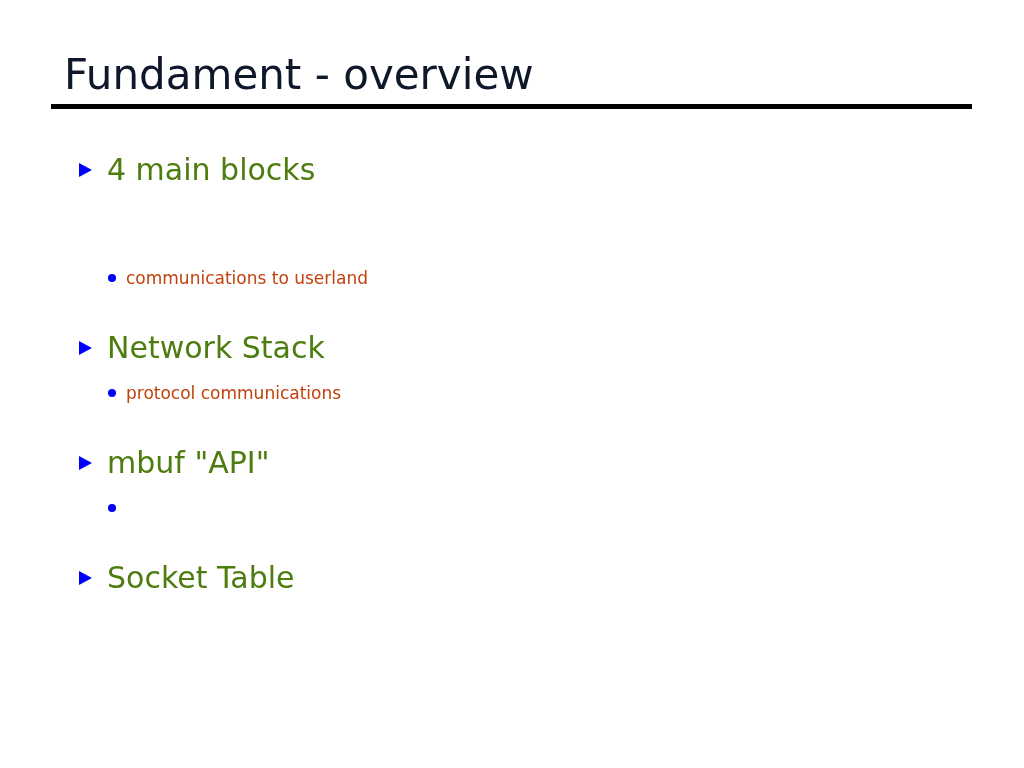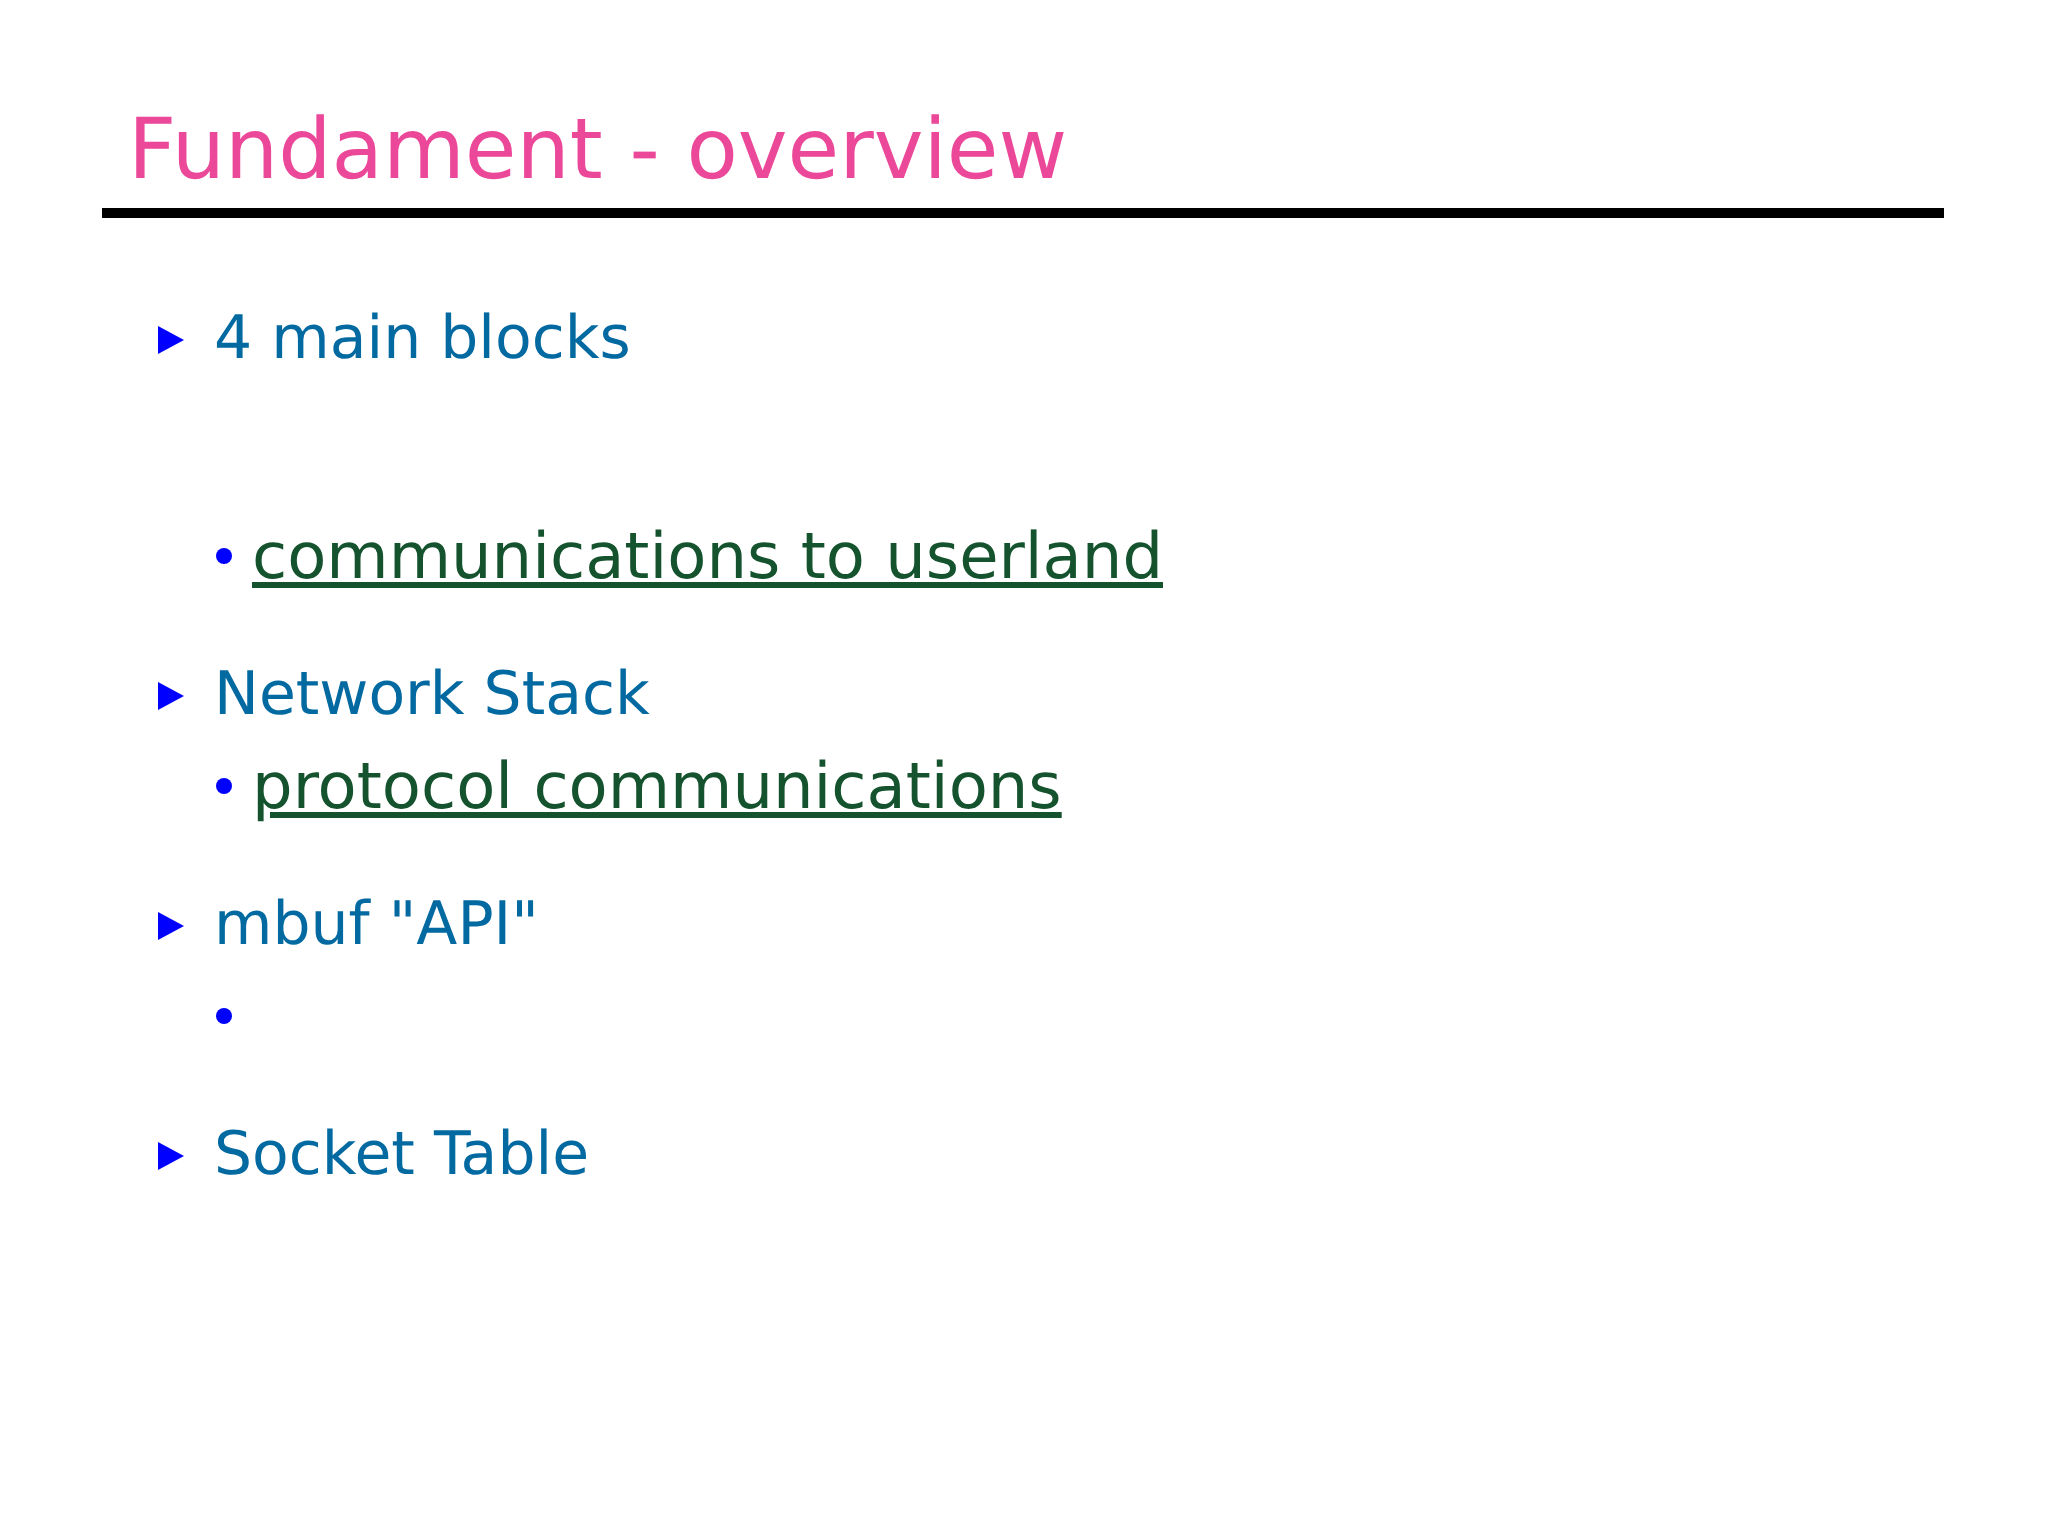--- a/index.html
+++ b/index.html
@@ -27,21 +27,21 @@
   
   .title-block {
     position: absolute;
     left: 51px;
     top: 47px;
     width: 921px;
   }
   .slide-title {
     font-size: 42px;
     line-height: 56px;
-    color: #ec4899;
+    color: #0f172a;
     font-weight: normal;
     letter-spacing: 0px;
     white-space: nowrap;
     padding-left: 13px;
     margin: 0;
   }
   .title-rule {
     width: 921px;
     height: 5px;
     background: #000000;
@@ -75,21 +75,21 @@
     transform: translateY(-50%);
     width: 0;
     height: 0;
     border-top: 7px solid transparent;
     border-bottom: 7px solid transparent;
     border-left: 13px solid #0000ff;
   }
   .l1-text {
     font-size: 30px;
     line-height: 36px;
-    color: #0369a1;
+    color: #4d7c0f;
     white-space: nowrap;
   }
 
   
   .l2 {
     position: relative;
     height: 38px;
     padding-left: 126px;
     display: flex;
     align-items: center;
@@ -98,25 +98,24 @@
     position: absolute;
     left: 108px;
     top: 50%;
     transform: translateY(-50%);
     width: 8px;
     height: 8px;
     border-radius: 50%;
     background: #0000ff;
   }
   .l2-text {
-    font-size: 32px;
+    font-size: 17px;
     line-height: 30px;
-    color: #14532d;
+    color: #c2410c;
     white-space: nowrap;
-    text-decoration: underline;
   }
 
   
   .l2.spacer {
     height: 38px;
   }
 
   .group-gap {
     height: 25px;
   }

